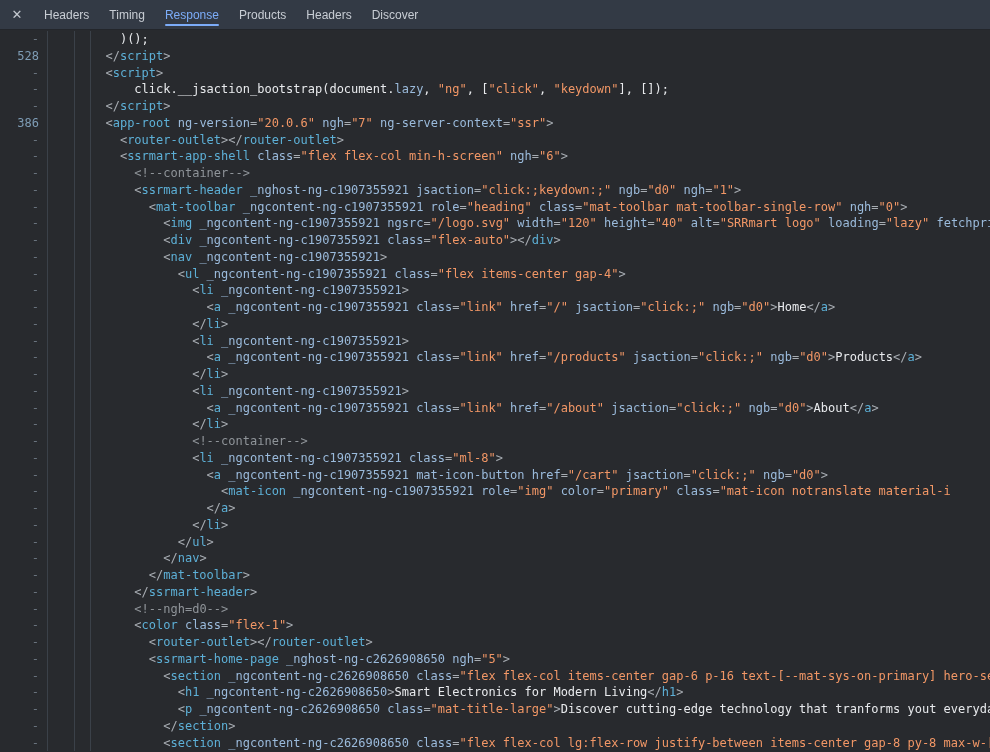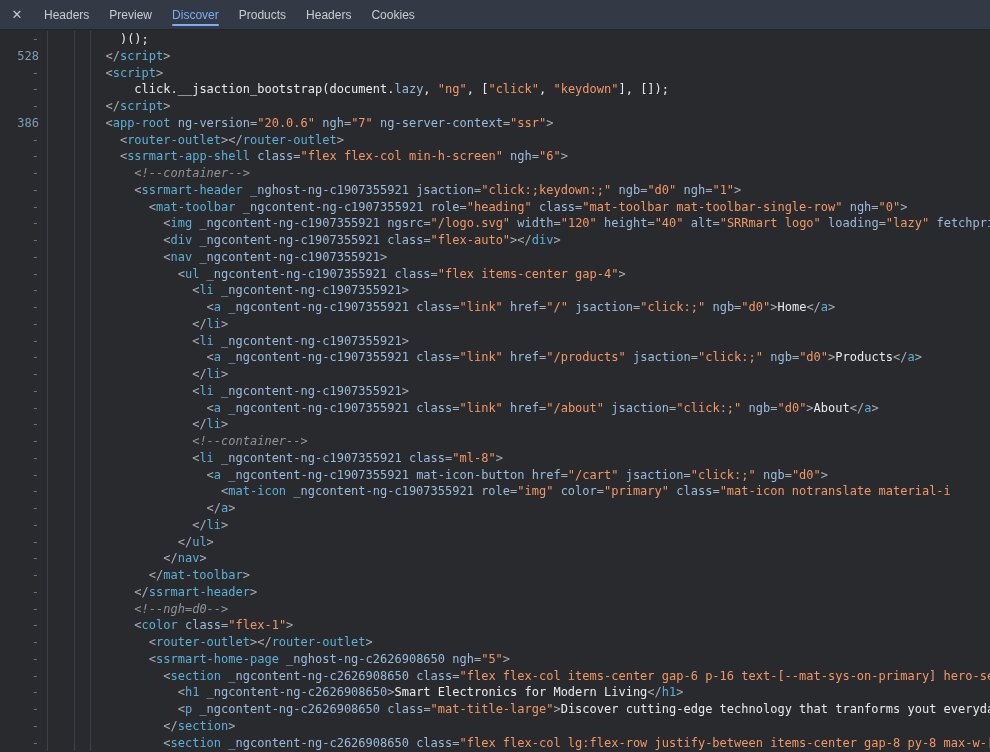--- a/index.html
+++ b/index.html
@@ -51,48 +51,48 @@
   .ln.dash{color:var(--c-lnum-dash,#69737e);}
   .g2{flex:0 0 27px;box-sizing:border-box;border-right:1px solid #3b4149;}
   .g3{flex:0 0 16px;box-sizing:border-box;border-right:1px solid #3b4149;}
   .ct{flex:1 1 auto;overflow:hidden;white-space:pre;color:var(--c-text,#e8eaed);}
 
   .tk-p{color:var(--c-punct,#a8adb3);}
   .tk-t{color:var(--c-tag,#5db0d7);}
   .tk-a{color:var(--c-attr,#9bbbdc);}
   .tk-s{color:var(--c-string,#f29766);}
   .tk-x{color:var(--c-text,#e8eaed);}
-  .tk-c{color:var(--c-comment,#8f9499);font-style:italic;}
+  .tk-c{color:var(--c-comment,#8f9499);}
 </style>
 </head>
 <body>
 
 <div class="panel">
 
   <header class="tabbar">
     <div class="close-btn">
       <span>✕</span>
     </div>
     <div class="tab">
       <span class="tab-label">Headers</span>
     </div>
     <div class="tab">
-      <span class="tab-label">Preview</span>
+      <span class="tab-label">Timing</span>
     </div>
     <div class="tab active">
+      <span class="tab-label">Response</span>
+    </div>
+    <div class="tab">
+      <span class="tab-label">Products</span>
+    </div>
+    <div class="tab">
+      <span class="tab-label">Headers</span>
+    </div>
+    <div class="tab">
       <span class="tab-label">Discover</span>
-    </div>
-    <div class="tab">
-      <span class="tab-label">Products</span>
-    </div>
-    <div class="tab">
-      <span class="tab-label">Headers</span>
-    </div>
-    <div class="tab">
-      <span class="tab-label">Cookies</span>
     </div>
   </header>
 
   <div class="code-pane">
     <div id="code-lines">
         <div class="cl">
           <span class="ln dash">-</span>
           <span class="g2"></span>
           <span class="g3"></span>
           <span class="ct">    <span class="tk-x">)();</span></span>

